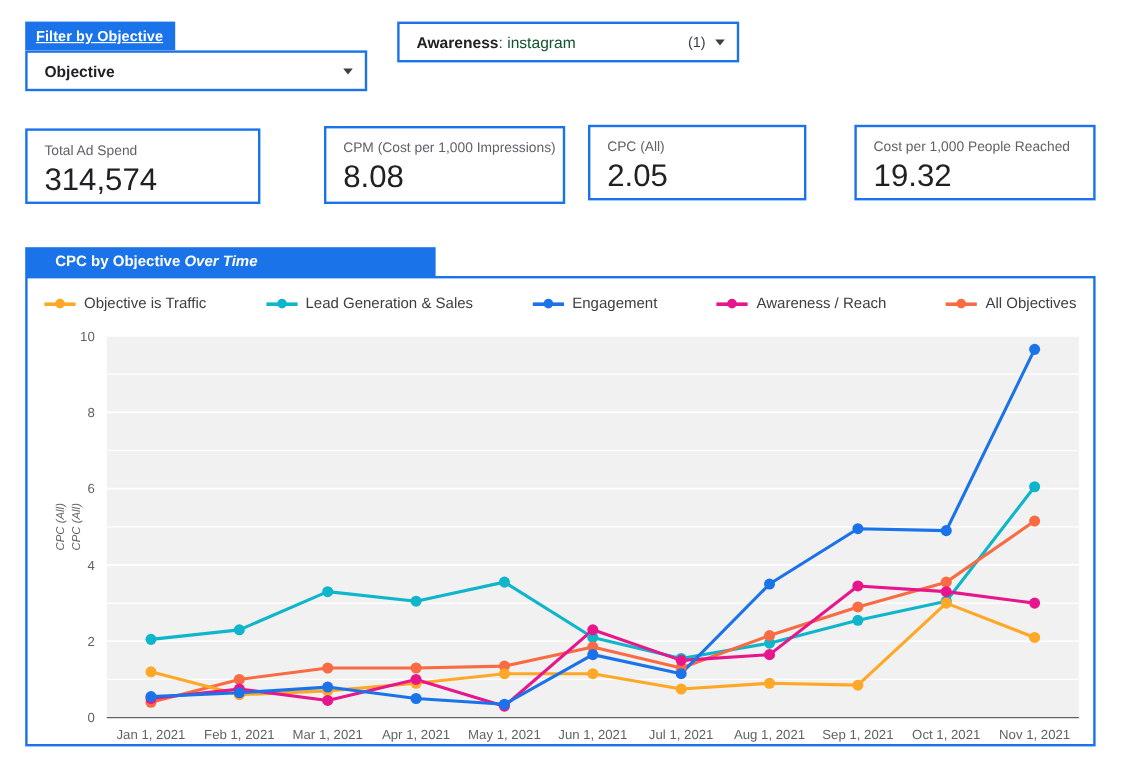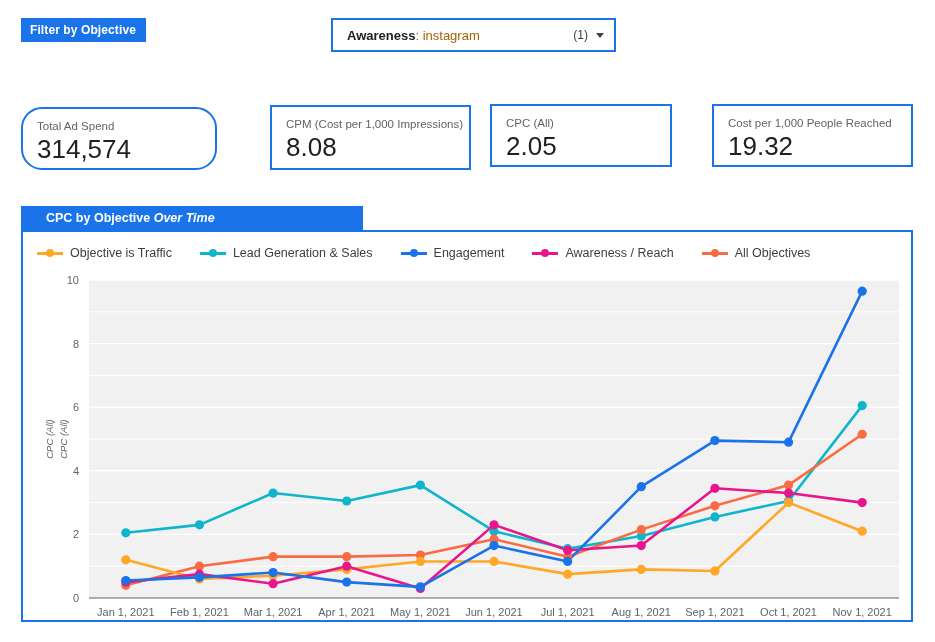--- a/index.html
+++ b/index.html
@@ -18,34 +18,35 @@
   .filter-tab{
     display:inline-block;
     background:#1a73e8;
     color:#ffffff;
     font-size:12px;
     font-weight:bold;
     padding:5px 10px 5px 9px;
     line-height:14px;
     letter-spacing:.1px;
     white-space:nowrap;
+    text-decoration:underline;
   }
   .filter-box{
     border:2px solid #1a73e8;
     background:#ffffff;
     height:34px;
     box-sizing:border-box;
     display:flex;
     align-items:center;
     padding:0 10px 0 14px;
     position:relative;
   }
   .filter-text{font-size:13px;color:#3c4043;white-space:nowrap;}
   .filter-text .lbl{font-weight:bold;color:#202124;}
-  .filter-text .val{color:#a16207;}
+  .filter-text .val{color:#14532d;}
   .filter-spacer{flex:1;}
   .filter-count{font-size:12px;color:#3c4043;margin-right:8px;}
   .caret{
     width:0;height:0;
     border-left:4px solid transparent;
     border-right:4px solid transparent;
     border-top:5px solid #3c4043;
   }
 
   #filter-objective{left:21px;top:18px;width:285px;}
@@ -68,21 +69,21 @@
     line-height:14px;
     white-space:nowrap;
   }
   .kpi-value{
     font-size:26px;
     color:#202124;
     line-height:30px;
     margin-top:1px;
     font-weight:400;
   }
-  #kpi-0{left:21px;top:107px;width:196px;height:63px;border-radius:21px;}
+  #kpi-0{left:21px;top:107px;width:196px;height:63px;}
   #kpi-1{left:250px;top:105px;width:201px;height:65px;margin-left:20px;}
   #kpi-2{left:490px;top:104px;width:182px;height:63px;}
   #kpi-3{left:712px;top:104px;width:201px;height:63px;}
 
   
   #chart-panel{
     position:absolute;
     left:21px;top:206px;
     width:892px;height:416px;
   }
@@ -105,21 +106,21 @@
     border:2px solid #1a73e8;
     background:#ffffff;
     box-sizing:border-box;
   }
 
   
   #legend{
     position:absolute;left:0;top:14px;
     width:100%;
     display:flex;
-    justify-content:flex-start;
+    justify-content:space-between;
     align-items:center;
   }
   .legend-item{display:flex;align-items:center;margin:0 14px;}
   .legend-mark{
     position:relative;
     width:26px;height:12px;
     margin-right:7px;
     display:inline-block;
   }
   .legend-mark .bar{
@@ -135,20 +136,28 @@
   #plot-svg{display:block;}
 
   .axis-tick{font-size:11px;fill:#5f6368;font-family:"Liberation Sans",sans-serif;}
   .axis-title{font-size:9.5px;fill:#5f6368;font-style:italic;font-family:"Liberation Sans",sans-serif;}
 </style>
 </head>
 <body>
 
 <div class="filter-block" id="filter-objective">
   <div class="filter-tab">Filter by Objective</div>
+  <div class="filter-box">
+    <span class="filter-text">
+      <span class="lbl">Objective</span><span class="val"></span>
+    </span>
+    <span class="filter-spacer"></span>
+    <span class="filter-count"></span>
+    <span class="caret"></span>
+  </div>
 </div>
 
 <div class="filter-block" id="filter-platform">
   <div class="filter-box">
     <span class="filter-text">
       <span class="lbl">Awareness</span><span class="val">: instagram</span>
     </span>
     <span class="filter-spacer"></span>
     <span class="filter-count">(1)</span>
     <span class="caret"></span>

